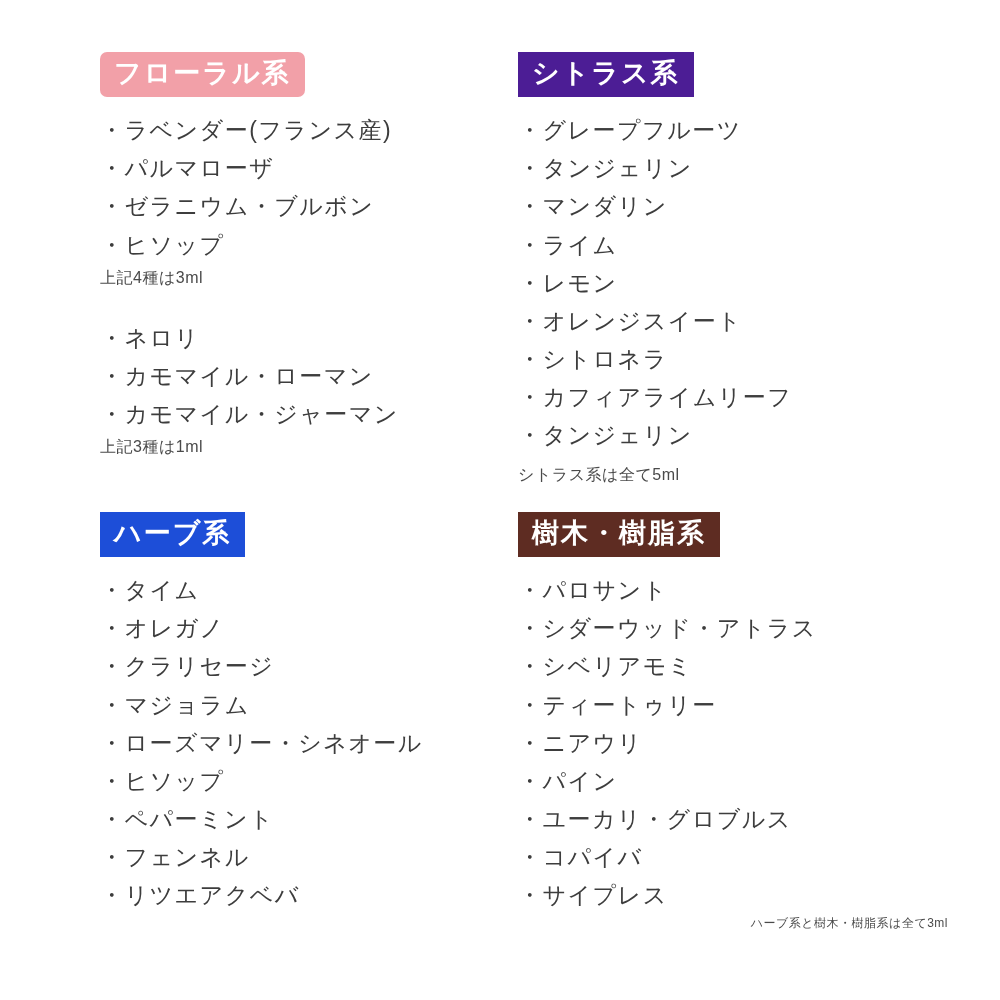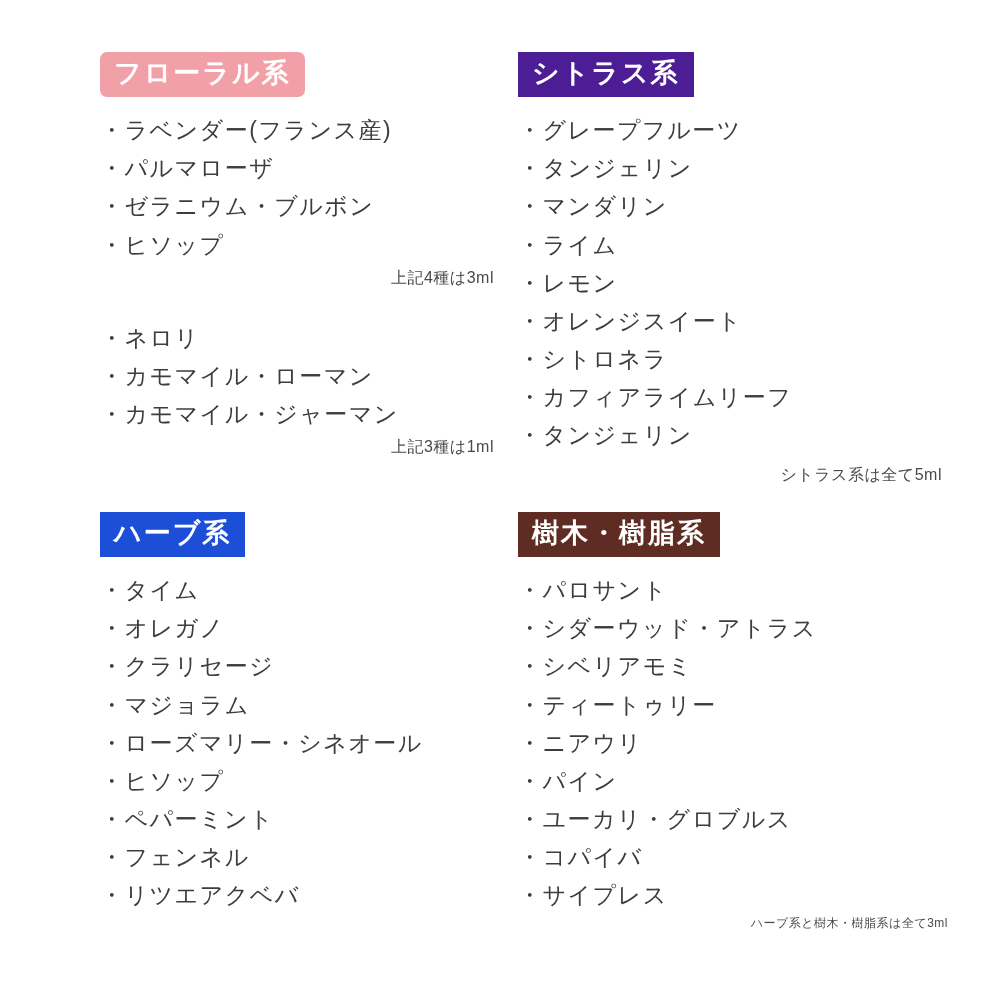--- a/index.html
+++ b/index.html
@@ -49,21 +49,21 @@
     font-size: 23px;
     letter-spacing: 1.5px;
     line-height: 1.66;
     color: #3d3d3d;
     white-space: nowrap;
   }
   .note {
     font-size: 16px;
     letter-spacing: 0.5px;
     color: #4a4a4a;
-    text-align: right;
+    text-align: left;
     margin-top: 4px;
     margin-bottom: 6px;
     padding-right: 6px;
   }
   .note-wide {
     margin-top: 10px;
   }
   .group-gap {
     height: 10px;
   }

